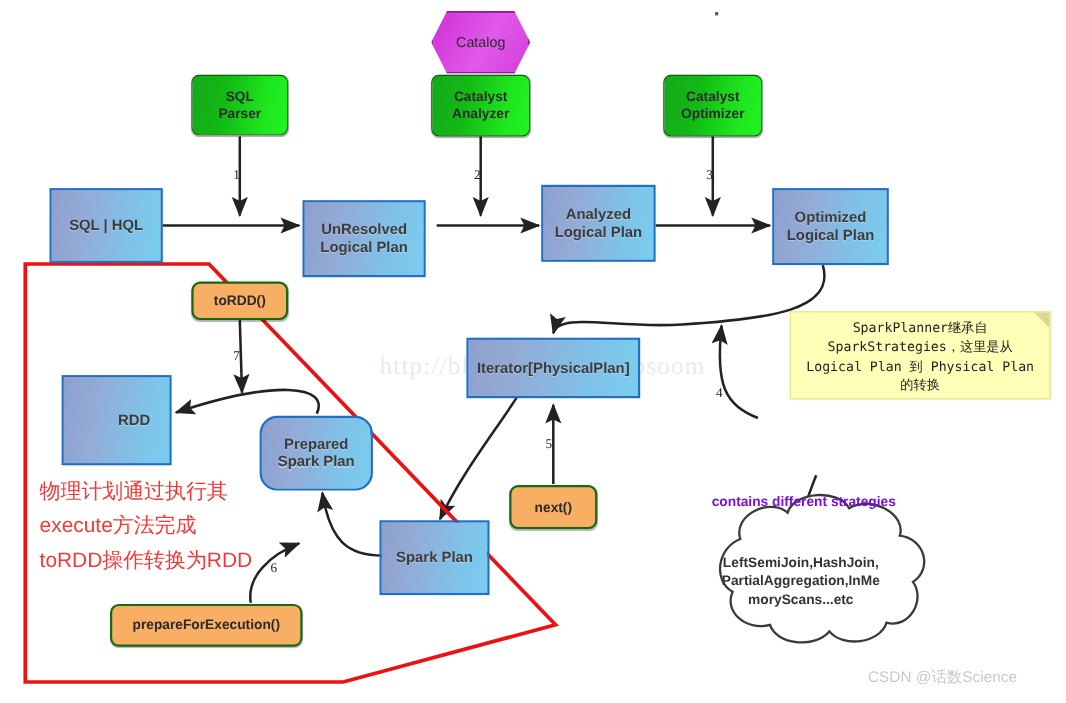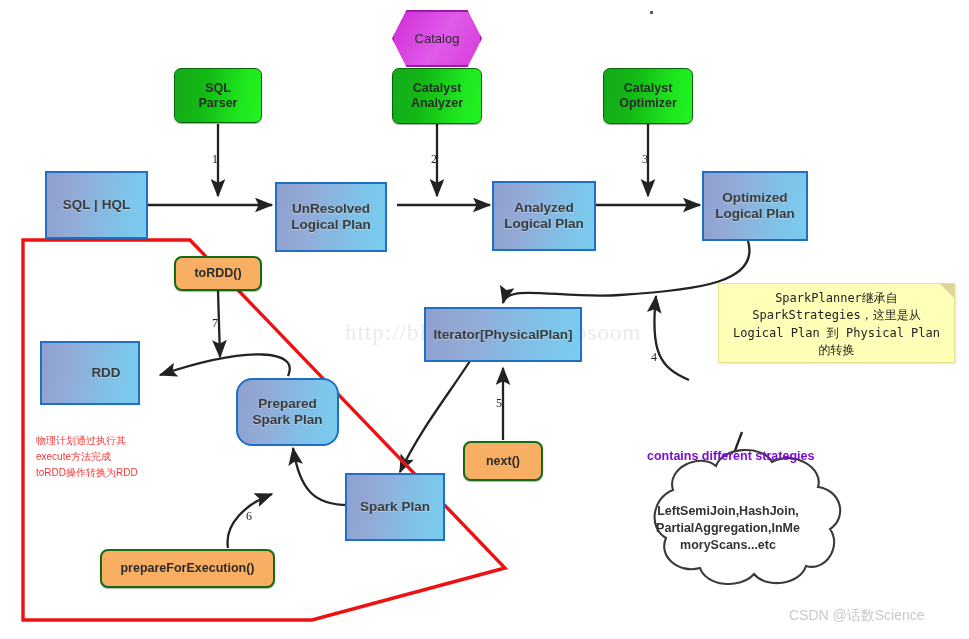--- a/index.html
+++ b/index.html
@@ -103,21 +103,21 @@
     line-height: 1.35;
     white-space: pre-line;
   }
   
   .label {
     position: absolute;
     white-space: pre-line;
   }
   .red-note {
     color: #f43838;
-    font-size: 10px;
+    font-size: 19px;
     line-height: 1.62;
     font-family: "Liberation Sans", sans-serif;
   }
   .purple-note {
     color: #7a0fd6;
     font-size: 12.5px;
     font-weight: bold;
   }
   .edge-num {
     position: absolute;
@@ -210,41 +210,41 @@
 Analyzer</div>
 
   <div class="node proc" style="left:603px; top:68px; width:90px; height:56px;">Catalyst
 Optimizer</div>
 
   <div class="node plan" style="left:45px; top:171px; width:103px; height:68px;">SQL | HQL</div>
 
   <div class="node plan" style="left:275px; top:182px; width:112px; height:70px;">UnResolved
 Logical Plan</div>
 
-  <div class="node plan" style="left:492px; top:181px; width:104px; height:70px;">Analyzed
+  <div class="node plan" style="left:492px; top:168px; width:104px; height:70px;">Analyzed
 Logical Plan</div>
 
   <div class="node plan" style="left:702px; top:171px; width:106px; height:70px;">Optimized
 Logical Plan</div>
 
   <div class="node plan" style="left:424px; top:307px; width:158px; height:55px;">Iterator[PhysicalPlan]</div>
 
   <div class="node method" style="left:463px; top:441px; width:80px; height:40px;">next()</div>
 
 
   <div class="node plan" style="left:345px; top:473px; width:100px; height:68px;">Spark Plan</div>
 
   <div class="node plan" style="left:236px; top:378px; width:103px; height:68px;border-radius:16px;">Prepared
 Spark Plan</div>
 
   <div class="node method" style="left:100px; top:549px; width:175px; height:39px;">prepareForExecution()</div>
 
   <div class="node method" style="left:174px; top:256px; width:88px; height:35px;">toRDD()</div>
 
-  <div class="node plan" style="left:40px; top:341px; width:100px; height:64px;padding-left:32px;">RDD</div>
+  <div class="node plan" style="left:56px; top:341px; width:100px; height:82px;padding-left:32px;">RDD</div>
 
   <div class="cloud-text" style="left:638px; top:503px; width:180px;">LeftSemiJoin,HashJoin,
 PartialAggregation,InMe
 moryScans...etc</div>
 
   <div class="note" style="position:absolute; left:718px; top:283px; width:237px; height:80px;text-align:center;">
     <span style="white-space:pre-line;">SparkPlanner继承自
 SparkStrategies，这里是从
 Logical Plan 到 Physical Plan
 的转换</span>

